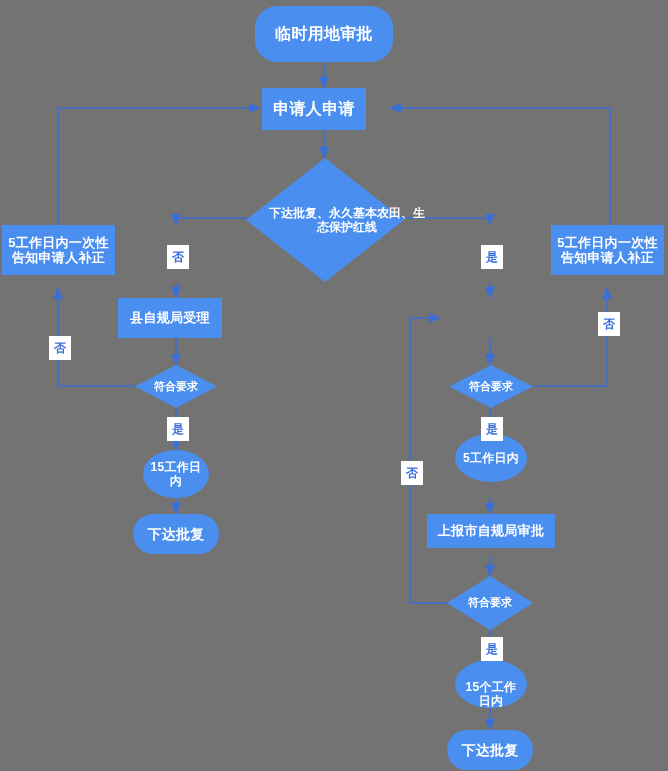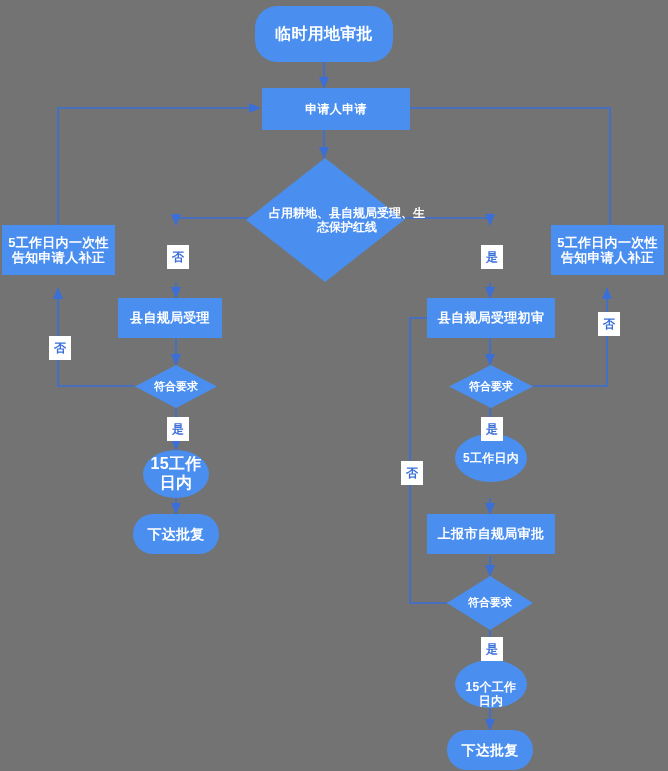--- a/index.html
+++ b/index.html
@@ -74,28 +74,28 @@
       <path d="M490,630 L490,660"></path>
 
       <path d="M490,708 L490,730"></path>
     </g>
   </svg>
 
   <div class="node round" style="left:255px;top:6px;width:138px;height:56px;font-size:16px;">
     <span>临时用地审批</span>
   </div>
 
-  <div class="node rect" style="left:262px;top:88px;width:148px;height:42px;font-size:12px;">
+  <div class="node rect" style="left:262px;top:88px;width:104px;height:42px;font-size:16px;">
     <span>申请人申请</span>
   </div>
 
   <div class="diamond-wrap" style="left:246px;top:158px;width:158px;height:124px;">
     <div class="diamond-shape"></div>
     <div class="diamond-label" style="font-size:12px;padding:0 22px;">
-      <span>占用耕地、县自规局受理、生态保护红线</span>
+      <span>下达批复、永久基本农田、生态保护红线</span>
     </div>
   </div>
 
   <div class="node rect" style="left:2px;top:225px;width:113px;height:50px;font-size:13px;padding:0 4px;">
     <span>5工作日内一次性告知申请人补正</span>
   </div>
 
   <div class="node rect" style="left:551px;top:225px;width:113px;height:50px;font-size:13px;padding:0 4px;">
     <span>5工作日内一次性告知申请人补正</span>
   </div>
@@ -104,44 +104,41 @@
     <span>县自规局受理</span>
   </div>
 
   <div class="diamond-wrap" style="left:135px;top:365px;width:82px;height:43px;">
     <div class="diamond-shape"></div>
     <div class="diamond-label" style="font-size:11px;">
       <span>符合要求</span>
     </div>
   </div>
 
-  <div class="node ellipse" style="left:143px;top:450px;width:66px;height:48px;font-size:16px;padding:0 6px;">
+  <div class="node ellipse" style="left:143px;top:450px;width:66px;height:48px;font-size:12px;padding:0 6px;">
     <span>15工作日内</span>
   </div>
 
   <div class="node round" style="left:133px;top:514px;width:86px;height:40px;font-size:14px;">
     <span>下达批复</span>
   </div>
 
-  <div class="node rect" style="left:427px;top:298px;width:128px;height:40px;font-size:13px;">
-    <span>县自规局受理初审</span>
-  </div>
 
   <div class="diamond-wrap" style="left:449px;top:365px;width:84px;height:43px;">
     <div class="diamond-shape"></div>
     <div class="diamond-label" style="font-size:11px;">
       <span>符合要求</span>
     </div>
   </div>
 
   <div class="node ellipse" style="left:455px;top:434px;width:72px;height:48px;font-size:12px;padding:0 4px;">
     <span>5工作日内</span>
   </div>
 
-  <div class="node rect" style="left:427px;top:514px;width:128px;height:40px;font-size:13px;">
+  <div class="node rect" style="left:427px;top:514px;width:128px;height:34px;font-size:13px;">
     <span>上报市自规局审批</span>
   </div>
 
   <div class="diamond-wrap" style="left:447px;top:576px;width:86px;height:54px;">
     <div class="diamond-shape"></div>
     <div class="diamond-label" style="font-size:11px;">
       <span>符合要求</span>
     </div>
   </div>
 

